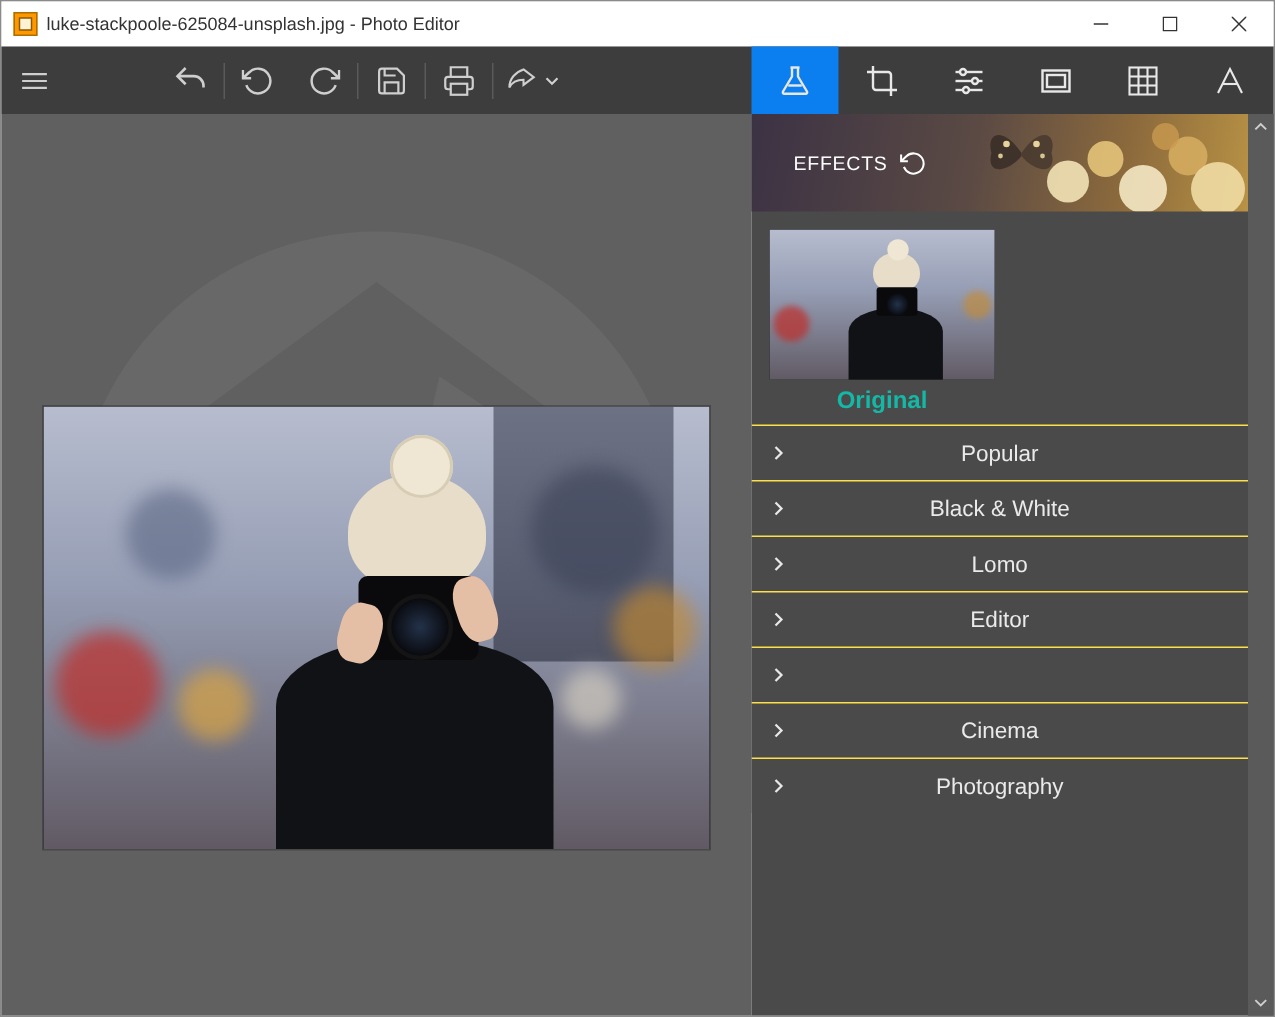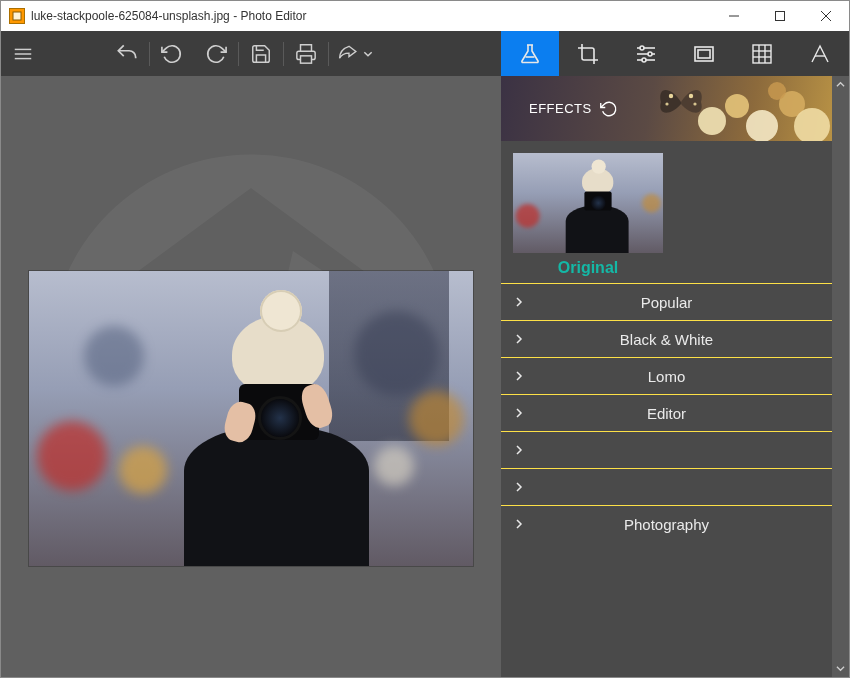--- a/index.html
+++ b/index.html
@@ -315,20 +315,21 @@
                     <polyline points="2 1 6 5 2 9" fill="none" stroke="#e8e8e8" stroke-width="1.5"></polyline>
                   </svg>
                 </span>
               </div>
               <div class="cat">
                 <span class="arrow">
                   <svg width="8" height="10" viewBox="0 0 8 10">
                     <polyline points="2 1 6 5 2 9" fill="none" stroke="#e8e8e8" stroke-width="1.5"></polyline>
                   </svg>
                 </span>
+                <span class="name">Cinema</span>
               </div>
               <div class="cat">
                 <span class="arrow">
                   <svg width="8" height="10" viewBox="0 0 8 10">
                     <polyline points="2 1 6 5 2 9" fill="none" stroke="#e8e8e8" stroke-width="1.5"></polyline>
                   </svg>
                 </span>
                 <span class="name">Photography</span>
               </div>
             </div>

